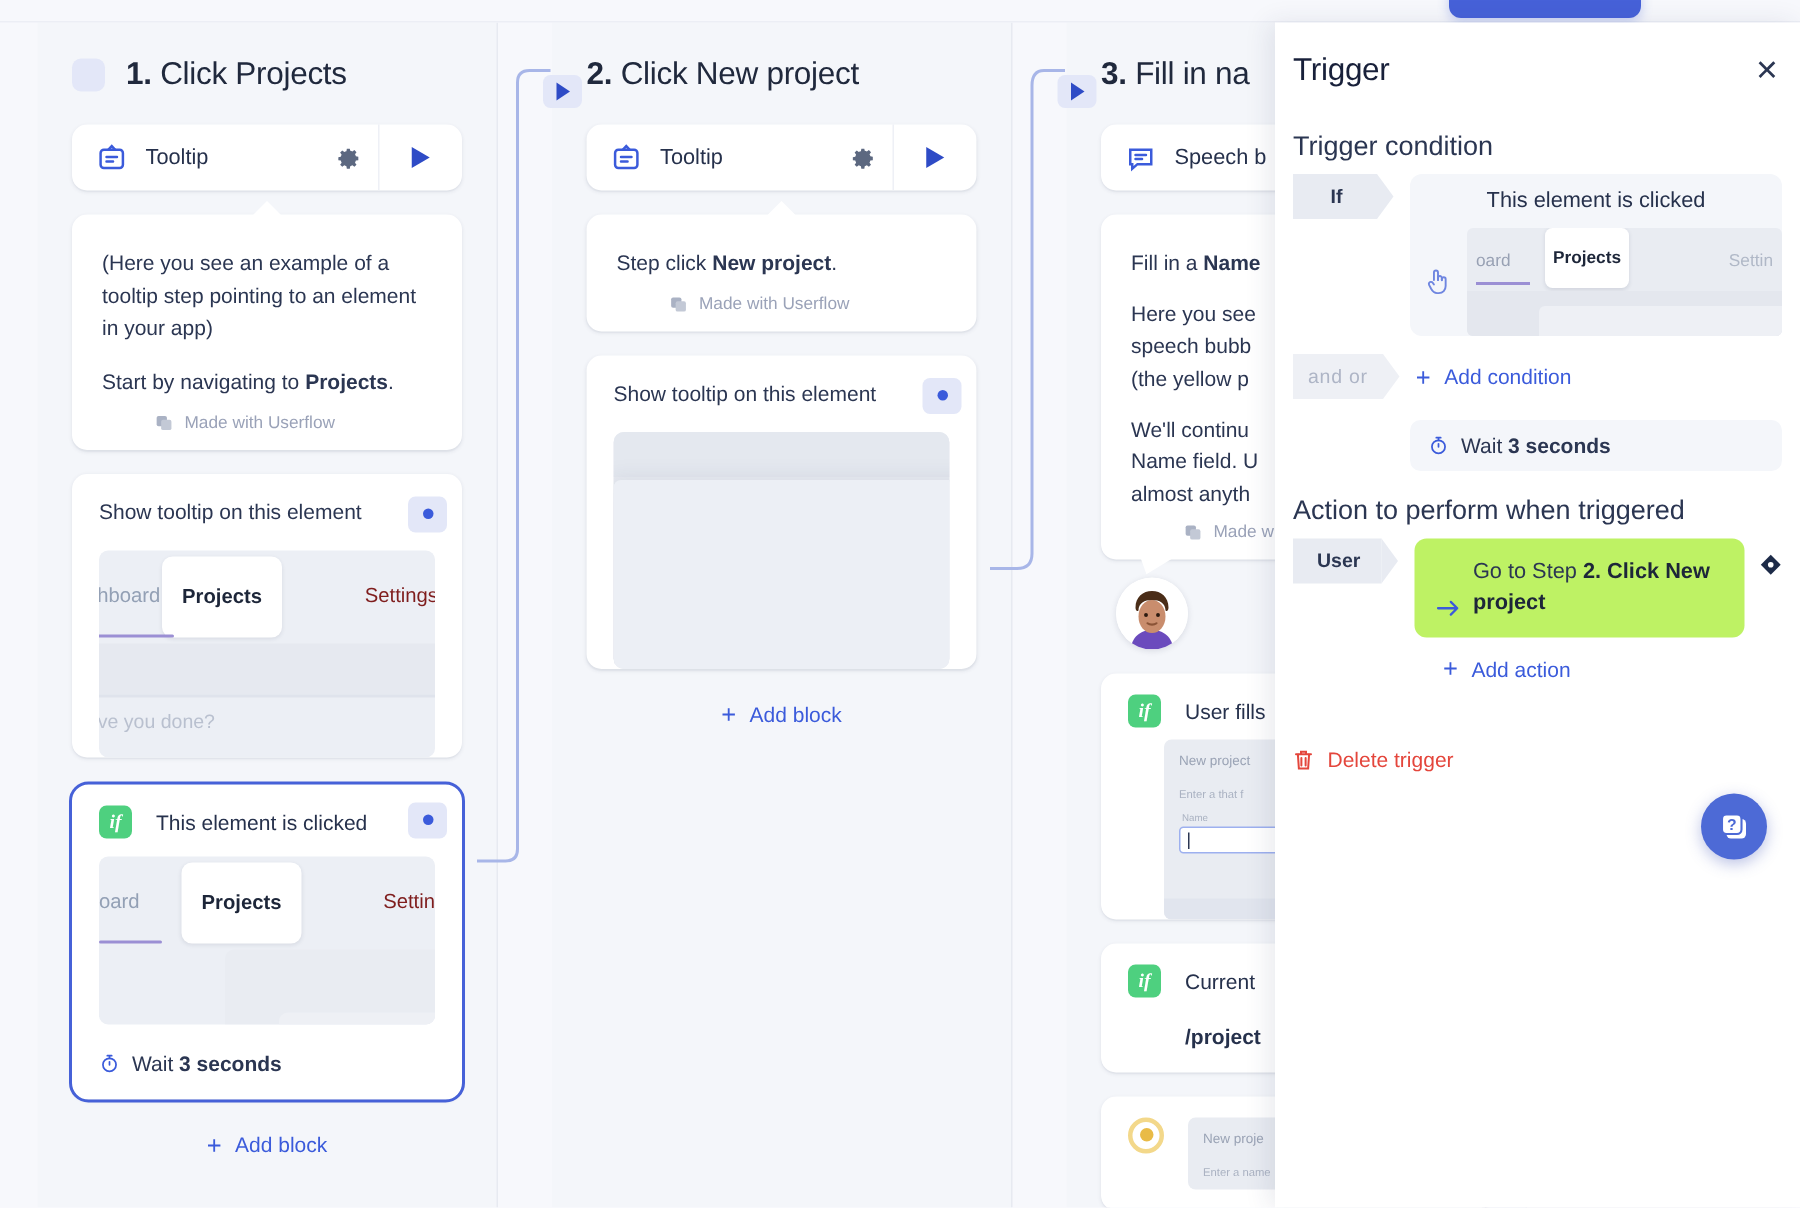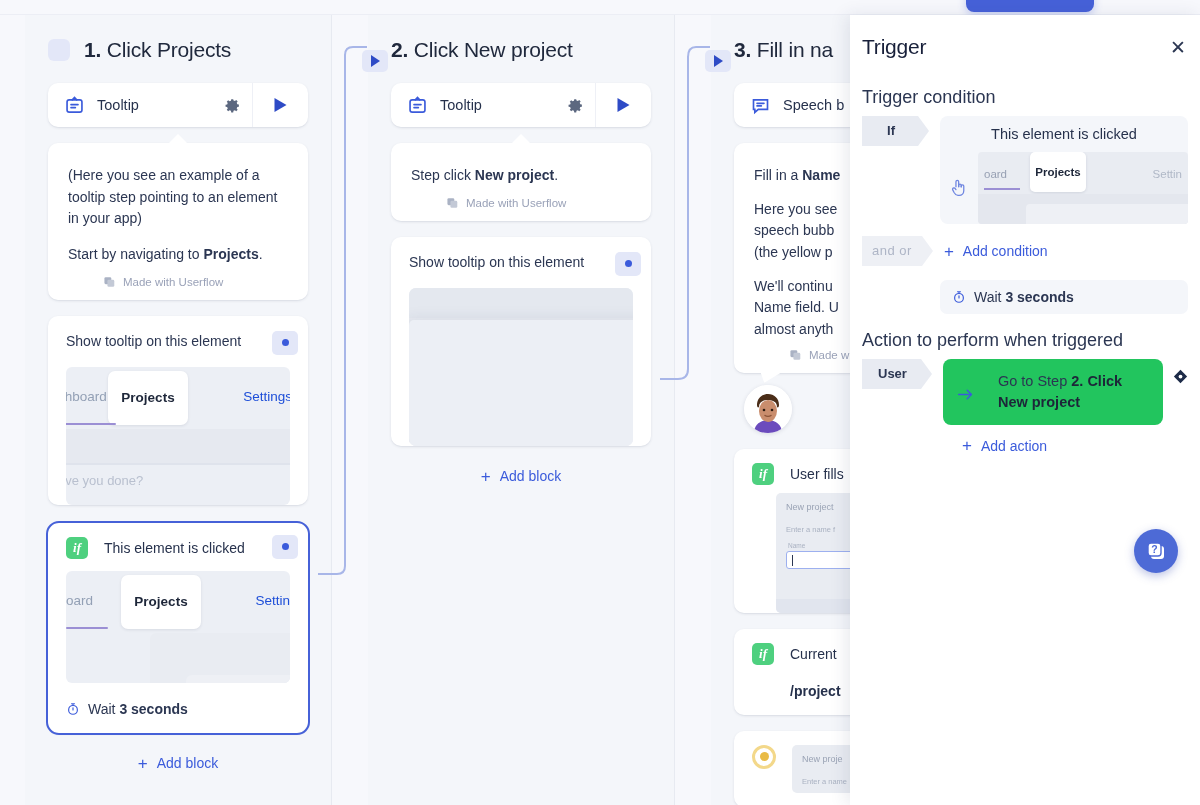--- a/index.html
+++ b/index.html
@@ -80,21 +80,21 @@
   .conn-dot-box {
     width:26px; height:24px; border-radius:5px; background:#e3e7f8;
     display:flex; align-items:center; justify-content:center;
     margin:-2px -8px 0 0; position:relative;
   }
   .conn-dot-box i { width:7px; height:7px; border-radius:50%; background:#3b5bdb; display:block;}
 
   
   .mini { margin:12px 18px 18px; height:138px; border-radius:6px; background:#eceff5; overflow:hidden; position:relative;}
   .mini .nav { position:absolute; left:0; top:0; right:0; height:62px; }
-  .mini .navtxt { position:absolute; font-size:13.5px; color:#1d4ed8; top:22px;}
+  .mini .navtxt { position:absolute; font-size:13.5px; color:#7f1d1d; top:22px;}
   .mini .navtxt.a { left:-8px; color:#93a0b5;}
   .mini .navtxt.c { right:-2px; }
   .mini .tabsel {
     position:absolute; left:42px; top:4px; width:80px; height:54px;
     background:#fff; border-radius:7px; box-shadow:0 1px 3px rgba(30,40,70,.1);
     display:flex; align-items:center; justify-content:center;
     font-size:13.5px; font-weight:700; color:#1d2639;
   }
   .mini .underline { position:absolute; left:-8px; top:56px; width:58px; height:2.5px; background:#9b8fd4; border-radius:2px;}
   .mini .band1 { position:absolute; left:0; right:0; top:62px; height:34px; background:#e6e9f0;}
@@ -213,22 +213,22 @@
   .addlink .plus { font-size:17px; line-height:1;}
 
   .waitpill {
     margin:14px 0 0 78px; background:#f4f6fa; border-radius:7px;
     display:flex; align-items:center; gap:8px; padding:9px 12px; font-size:14px; color:#2b3652;
   }
   .waitpill b { font-weight:700; }
 
   .action-wrap { display:flex; align-items:flex-start; margin-top:6px;}
   .actionbox {
-    margin-left:22px; flex:1 1 auto; background:#22c55e; border-radius:8px;
-    padding:12px 14px; display:flex; gap:24px; align-items:center;
+    margin-left:22px; flex:1 1 auto; background:#bef264; border-radius:8px;
+    padding:12px 14px; display:flex; gap:8px; align-items:flex-end;
   }
   .actionbox .txt { font-size:14.5px; line-height:1.45; color:#2b3652;}
   .actionbox .txt b { font-weight:700; color:#1d2639;}
   .diamond { margin-left:10px; margin-top:10px; flex:0 0 auto;}
   .addaction { margin:12px 0 0 100px; }
   .deltrigger { display:flex; align-items:center; gap:9px; margin-top:44px; color:#e4463c; font-size:14px; cursor:pointer;}
 
   
   .helpfab {
     position:absolute; right:22px; bottom:22px; width:44px; height:44px;
@@ -471,21 +471,21 @@
         </svg>
       </div>
 
       <div class="card">
         <div class="ifrow">
           <span class="ifbadge">if</span>
           <span class="iflabel">User fills</span>
         </div>
         <div class="mini-form">
           <div class="t1">New project</div>
-          <div class="t2">Enter a name f</div>
+          <div class="t2">Enter a that f</div>
           <div class="t3">Name</div>
           <div class="inp"></div>
           <div class="foot"></div>
         </div>
       </div>
 
       <div class="card">
         <div class="ifrow">
           <span class="ifbadge">if</span>
           <span class="iflabel">Current </span>
@@ -585,20 +585,28 @@
           <circle cx="8" cy="8" r="2" fill="#fff"></circle>
         </svg>
       </span>
     </div>
 
     <div class="addlink addaction">
       <span class="plus">+</span>
       <span>Add action</span>
     </div>
 
+    <div class="deltrigger">
+      <span>
+        <svg width="14" height="15" viewBox="0 0 16 18" fill="none" stroke="#e4463c" stroke-width="1.6" stroke-linecap="round">
+          <path d="M2 4.5h12M6 4.5V2.5h4v2M3.5 4.5l.8 11.5h7.4l.8-11.5M6.3 7.5v6M9.7 7.5v6"></path>
+        </svg>
+      </span>
+      <span>Delete trigger</span>
+    </div>
   </div>
 
   <div class="helpfab">
     <span>
       <svg width="24" height="24" viewBox="0 0 24 24">
         <rect x="7" y="7" width="13" height="13" rx="3" fill="#fff"></rect>
         <rect x="4" y="4" width="13" height="13" rx="3" fill="#fff" stroke="#4d6ad6" stroke-width="1.4"></rect>
         <text x="10.5" y="14" font-family="Liberation Sans, sans-serif" font-size="10.5" font-weight="bold" fill="#4d6ad6" text-anchor="middle">?</text>
       </svg>
     </span>

